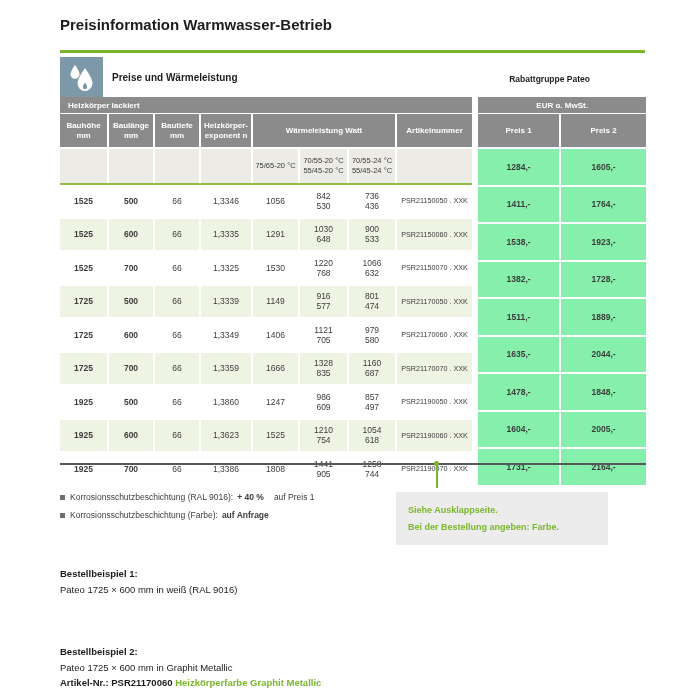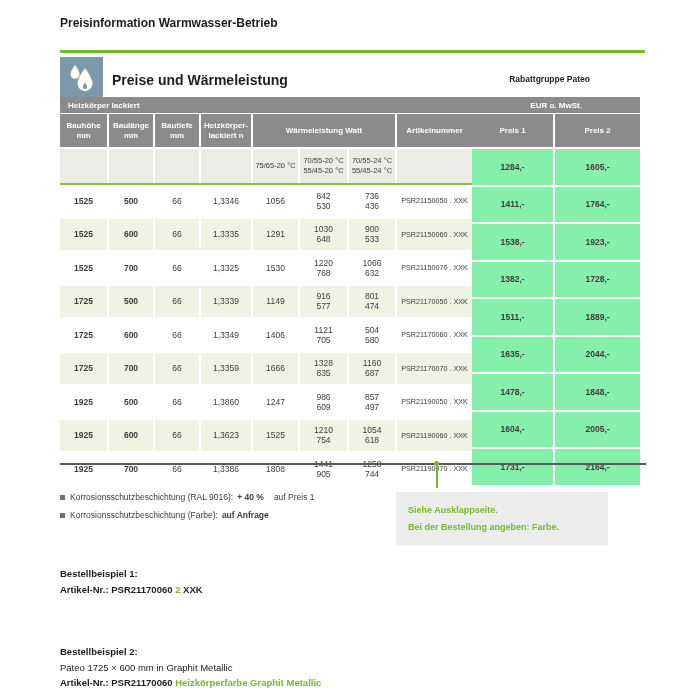--- a/index.html
+++ b/index.html
@@ -1,24 +1,24 @@
 <!DOCTYPE html>
 <html><head>
 <meta charset="utf-8">
 <style>
   html,body{margin:0;padding:0;background:#fff;}
   .page{position:relative;width:700px;height:700px;background:#fff;
         font-family:"Liberation Sans",sans-serif;color:#3c3c3b;overflow:hidden;}
-  .doc-title{position:absolute;left:60px;top:16px;font-size:12px;font-weight:bold;color:#1d1d1b;}
+  .doc-title{position:absolute;left:60px;top:16px;font-size:15px;font-weight:bold;color:#1d1d1b;}
   .rule{position:absolute;left:60px;top:50px;width:585px;height:3px;background:#7ab62c;}
   .band{position:absolute;left:60px;top:57px;width:585px;height:43px;}
   .icon-box{position:absolute;left:0;top:0;width:43px;height:43px;background:#7d99a9;}
-  .section-title{position:absolute;left:52px;top:15px;font-size:14px;font-weight:bold;color:#1d1d1b;}
+  .section-title{position:absolute;left:52px;top:15px;font-size:10px;font-weight:bold;color:#1d1d1b;}
   .rabatt{position:absolute;right:55px;top:17px;font-size:8.5px;font-weight:bold;color:#1d1d1b;}
-  .tables{position:absolute;left:60px;top:97px;display:flex;}
+  .tables{position:absolute;left:60px;top:97px;display:flex;gap:6px;}
   table{border-collapse:collapse;table-layout:fixed;}
   td,th{padding:0;margin:0;font-weight:normal;text-align:center;vertical-align:middle;
         font-size:8.5px;color:#3c3c3b;overflow:hidden;}
   .t-left{width:412px;}
   .t-right{width:168px;}
   tr.band-row th{height:16px;background:#8b8b8b;color:#fff;font-size:8px;font-weight:bold;
                  border-bottom:1px solid #fff;}
   tr.band-row th.left-lab{text-align:left;padding-left:8px;}
   tr.head-row th{height:33px;background:#8b8b8b;color:#fff;font-size:8px;font-weight:bold;
                  border-left:2px solid #fff;line-height:1.25;}
@@ -92,21 +92,21 @@
           <th class="left-lab" colspan="8">Heizkörper lackiert</th>
         </tr>
         <tr class="head-row">
           <th class="pre">Bauhöhe
 mm</th>
           <th class="pre">Baulänge
 mm</th>
           <th class="pre">Bautiefe
 mm</th>
           <th class="pre">Heizkörper-
-lackiert n</th>
+exponent n</th>
           <th colspan="3">Wärmeleistung Watt</th>
           <th>Artikelnummer</th>
         </tr>
         <tr class="sub-row">
           <td></td>
           <td></td>
           <td></td>
           <td></td>
           <td class="pre">75/65-20 °C</td>
           <td class="pre">70/55-20 °C
@@ -166,21 +166,21 @@
             <td class="art">PSR21170050 . XXK</td>
           </tr>
         <tr>
             <td class="bold">1725</td>
             <td class="bold">600</td>
             <td>66</td>
             <td>1,3349</td>
             <td>1406</td>
             <td class="pre">1121
 705</td>
-            <td class="pre">504
+            <td class="pre">979
 580</td>
             <td class="art">PSR21170060 . XXK</td>
           </tr>
         <tr>
             <td class="bold">1725</td>
             <td class="bold">700</td>
             <td>66</td>
             <td>1,3359</td>
             <td>1666</td>
             <td class="pre">1328
@@ -307,25 +307,21 @@
 
   <div class="callout">
     <div class="txt">
       <div>Siehe Ausklappseite.</div>
       <div>Bei der Bestellung angeben: Farbe.</div>
     </div>
   </div>
 
   <div class="example ex1">
     <div class="ex-title">Bestellbeispiel 1:</div>
-    <div class="ex-art">
-      <span>Artikel-Nr.: PSR21170060</span>
-      <span class="green-txt">2</span>
-      <span>XXK</span>
-    </div>
+    <div>Pateo 1725 × 600 mm in weiß (RAL 9016)</div>
   </div>
 
   <div class="example ex2">
     <div class="ex-title">Bestellbeispiel 2:</div>
     <div>Pateo 1725 × 600 mm in Graphit Metallic</div>
     <div class="ex-art">
       <span>Artikel-Nr.: PSR21170060</span>
       <span class="green-txt">Heizkörperfarbe Graphit Metallic</span>
       <span></span>
     </div>

